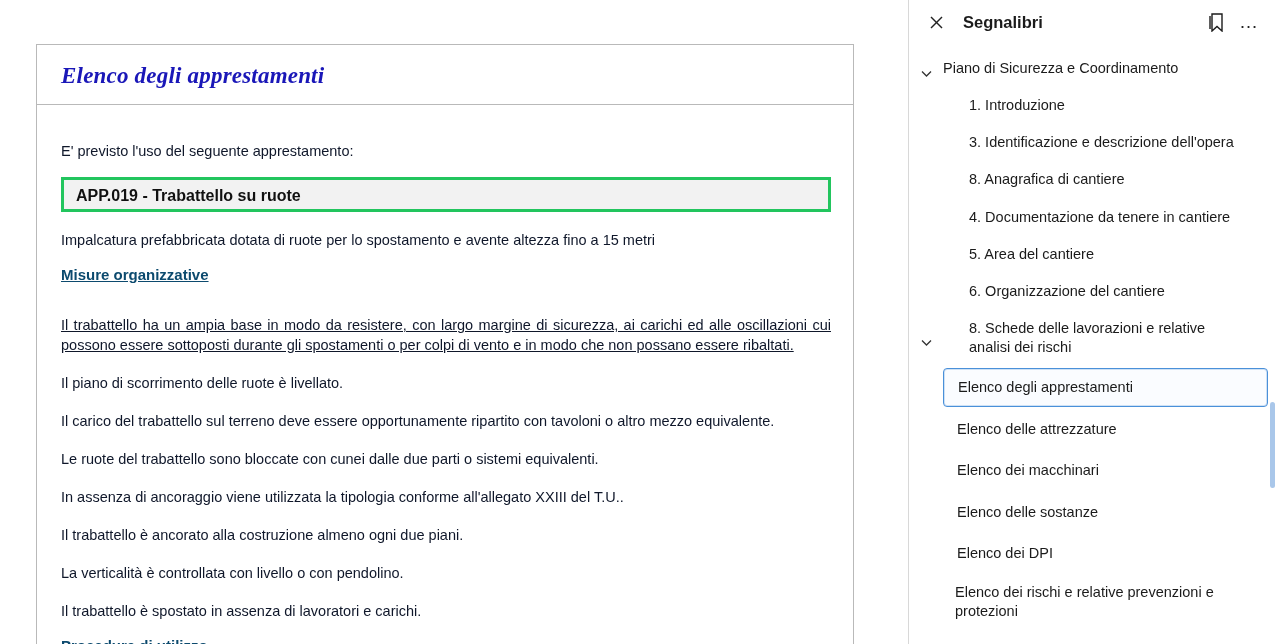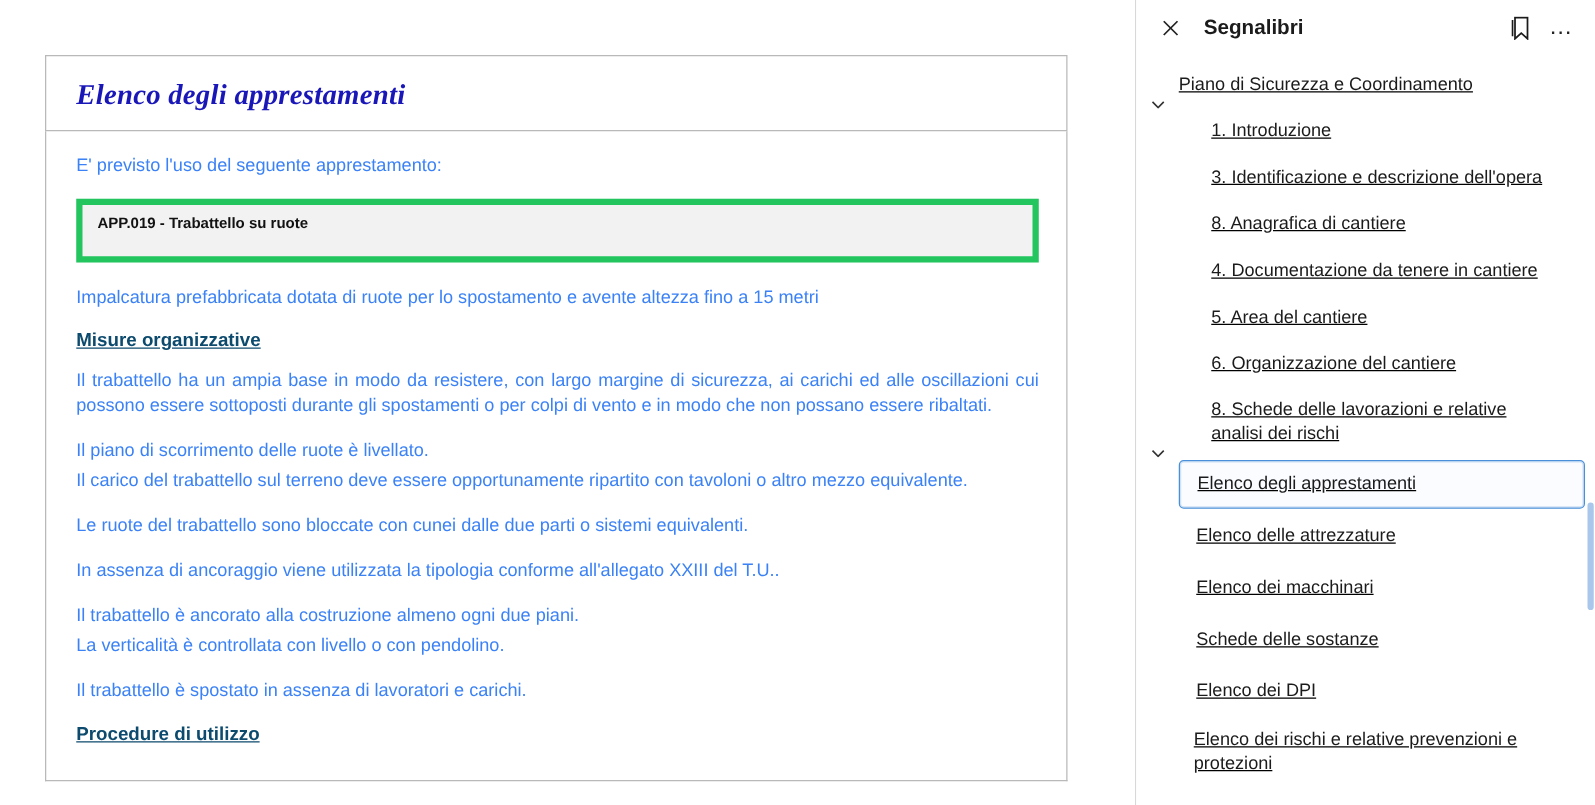--- a/index.html
+++ b/index.html
@@ -54,43 +54,44 @@
   }
   .doc-body {
     border: 1px solid #b9b9b9;
     border-top: none;
     box-sizing: border-box;
     padding: 18px 22px 10px 24px;
     min-height: 520px;
   }
   .p {
     font-size: 14.5px;
-    color: #3b82f6;
+    color: #0f172a;
     line-height: 1.38;
-    margin: 0 0 16px 0;
+    margin: 18px 0 16px 0;
   }
   .p.tight {
     margin-bottom: 4px;
   }
   .p.just {
     text-align: justify;
+    text-decoration: underline;
   }
   .listline {
     font-size: 14.5px;
     color: #1a1a1a;
     margin: 0 0 18px 0;
   }
   .code-heading {
-    border: 5px solid #22c55e;
+    border: 3px solid #22c55e;
     background: #f2f2f2;
     box-sizing: border-box;
     font-weight: bold;
-    font-size: 12px;
+    font-size: 16px;
     color: #111;
-    padding: 7px 10px 20px 12px;
+    padding: 7px 10px 4px 12px;
     margin: 0 0 18px 0;
   }
   .sub-heading {
     font-size: 15px;
     font-weight: bold;
     color: #0c4a6e;
     text-decoration: underline;
     margin: 0 0 14px 0;
     display: inline-block;
   }
@@ -155,26 +156,25 @@
     letter-spacing: 1px;
     margin-left: 6px;
   }
 
   .bm-list {
     padding: 6px 0 0 0;
     box-sizing: border-box;
   }
   .bm-row {
     display: flex;
-    align-items: flex-end;
+    align-items: center;
     min-height: 37px;
     padding: 0;
     box-sizing: border-box;
     cursor: pointer;
-    text-decoration: underline;
   }
   .bm-caret {
     width: 34px;
     min-width: 34px;
     display: flex;
     align-items: center;
     justify-content: center;
     padding-top: 9px;
     color: #333;
     font-size: 11px;
@@ -359,21 +359,21 @@
       <div class="bm-row lvl3">
         <div class="bm-caret empty"></div>
         <div class="bm-sel">
           <div class="bm-label">Elenco dei macchinari</div>
         </div>
       </div>
 
       <div class="bm-row lvl3">
         <div class="bm-caret empty"></div>
         <div class="bm-sel">
-          <div class="bm-label">Schede delle sostanze</div>
+          <div class="bm-label">Elenco delle sostanze</div>
         </div>
       </div>
 
       <div class="bm-row lvl3">
         <div class="bm-caret empty"></div>
         <div class="bm-sel">
           <div class="bm-label">Elenco dei DPI</div>
         </div>
       </div>
 

